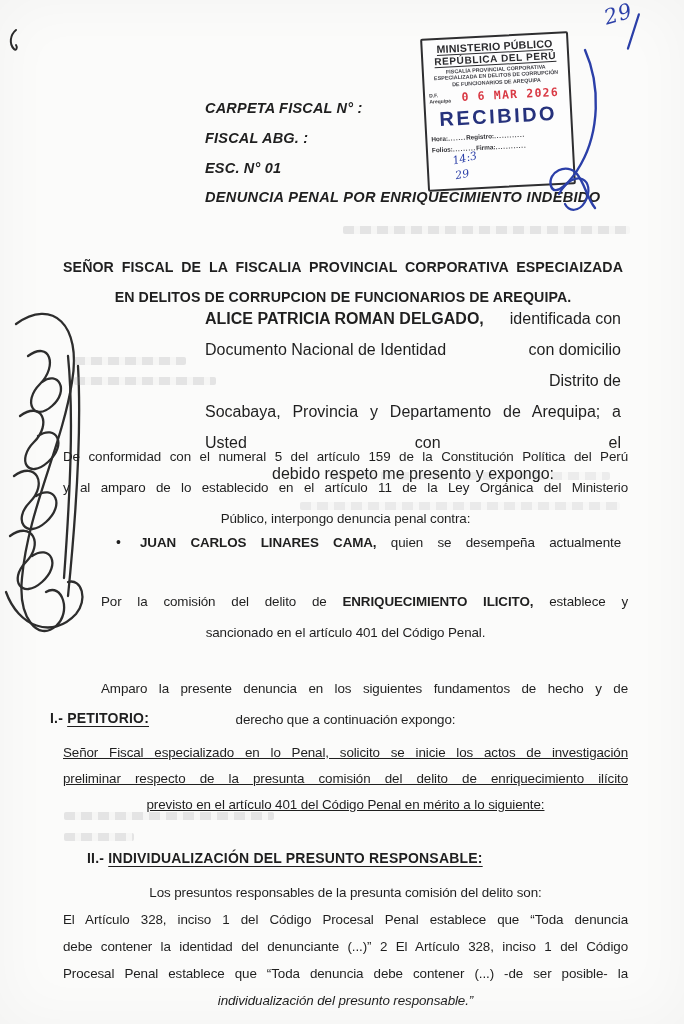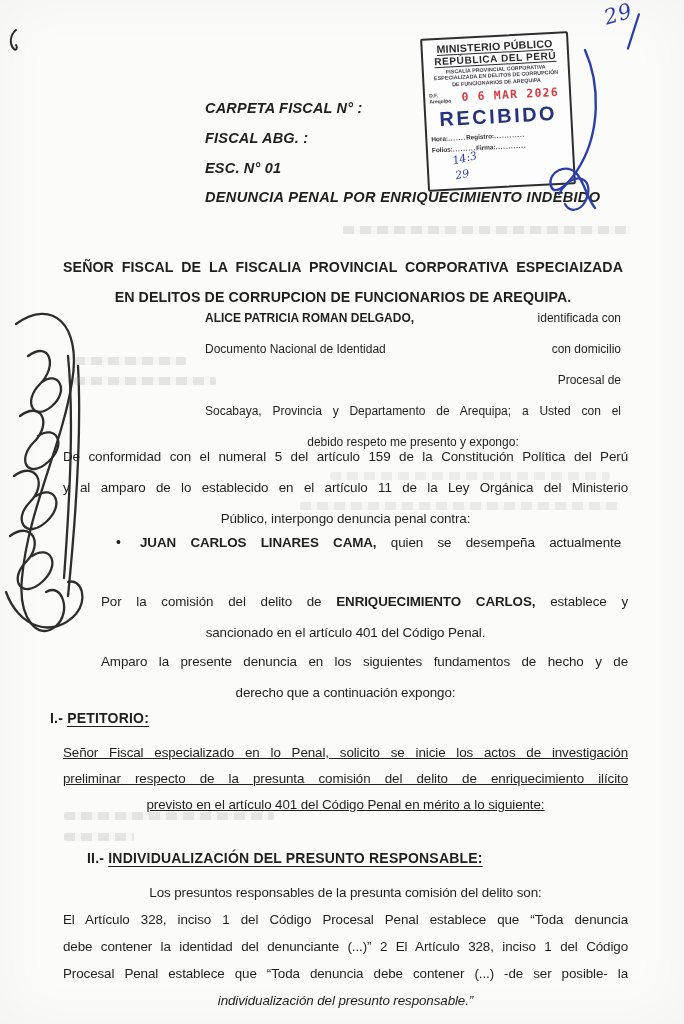--- a/index.html
+++ b/index.html
@@ -15,21 +15,21 @@
   .h-line{font-weight:bold; font-size:14.5px; height:30px; letter-spacing:.2px;}
   .h-title{font-weight:bold; font-size:14.6px; margin-top:-1px; letter-spacing:.3px; white-space:nowrap;}
   
   .para{font-size:13.4px; letter-spacing:-0.1px; line-height:31px; width:565px;}
   .jl{text-align:justify; text-align-last:justify;}
   .ln{text-align:center;}
   .b{font-weight:bold;}
   .i{font-style:italic;}
   .u{text-decoration:underline; text-underline-offset:3px; text-decoration-thickness:1.4px;}
   .addressee{font-weight:bold; font-size:14.2px; line-height:30px; width:560px; letter-spacing:.1px;}
-  .intro{width:416px; font-size:12px; line-height:31px;}
+  .intro{width:416px; font-size:16px; line-height:31px;}
   .flexline{display:flex; justify-content:space-between;}
   .rline{text-align:right;}
   .sec{font-weight:bold; font-size:14px; letter-spacing:.2px;}
   .lh26{line-height:26px;text-decoration:underline;}
   .lh27{line-height:27px;}
   .indent{text-indent:38px;}
   .bullet-wrap{width:481px;}
   .bullet-dot{position:absolute; left:-24px; top:0; font-size:14px;}
   
   .stamp{
@@ -148,42 +148,42 @@
 
   <div class="abs intro" style="left:205px; top:303px;">
     <div class="flexline">
       <span class="b">ALICE PATRICIA ROMAN DELGADO,</span>
       <span>identificada con</span>
     </div>
     <div class="flexline">
       <span>Documento Nacional de Identidad</span>
       <span>con domicilio</span>
     </div>
-    <div class="rline">Procesal de</div>
+    <div class="rline">Distrito de</div>
     <div class="jl">Socabaya, Provincia y Departamento de Arequipa; a Usted con el</div>
     <div class="ln">debido respeto me presento y expongo:</div>
   </div>
 
   <div class="abs para" style="left:63px; top:441px;">
     <div class="jl">De conformidad con el numeral 5 del artículo 159 de la Constitución Política del Perú</div>
     <div class="jl">y al amparo de lo establecido en el artículo 11 de la Ley Orgánica del Ministerio</div>
     <div class="ln">Público, interpongo denuncia penal contra:</div>
   </div>
 
   <div class="abs para bullet-wrap" style="left:140px; top:527px;">
     <span class="bullet-dot">•</span>
     <div class="jl"><span class="b">JUAN CARLOS LINARES CAMA,</span><span> quien se desempeña actualmente</span></div>
   </div>
 
   <div class="abs para" style="left:63px; top:586px;">
-    <div class="jl indent"><span>Por la comisión del delito de </span><span class="b">ENRIQUECIMIENTO CARLOS,</span><span> establece y</span></div>
+    <div class="jl indent"><span>Por la comisión del delito de </span><span class="b">ENRIQUECIMIENTO ILICITO,</span><span> establece y</span></div>
     <div class="ln">sancionado en el artículo 401 del Código Penal.</div>
   </div>
 
-  <div class="abs para" style="left:63px; top:646px;">
+  <div class="abs para" style="left:63px; top:673px;">
     <div class="jl indent">Amparo la presente denuncia en los siguientes fundamentos de hecho y de</div>
     <div class="ln">derecho que a continuación expongo:</div>
   </div>
 
   <div class="abs sec" style="left:50px; top:710px;">
     <span>I.- </span><span class="u">PETITORIO:</span>
   </div>
 
   <div class="abs para lh26" style="left:63px; top:740px;">
     <div class="jl">Señor Fiscal especializado en lo Penal, solicito se inicie los actos de investigación</div>

